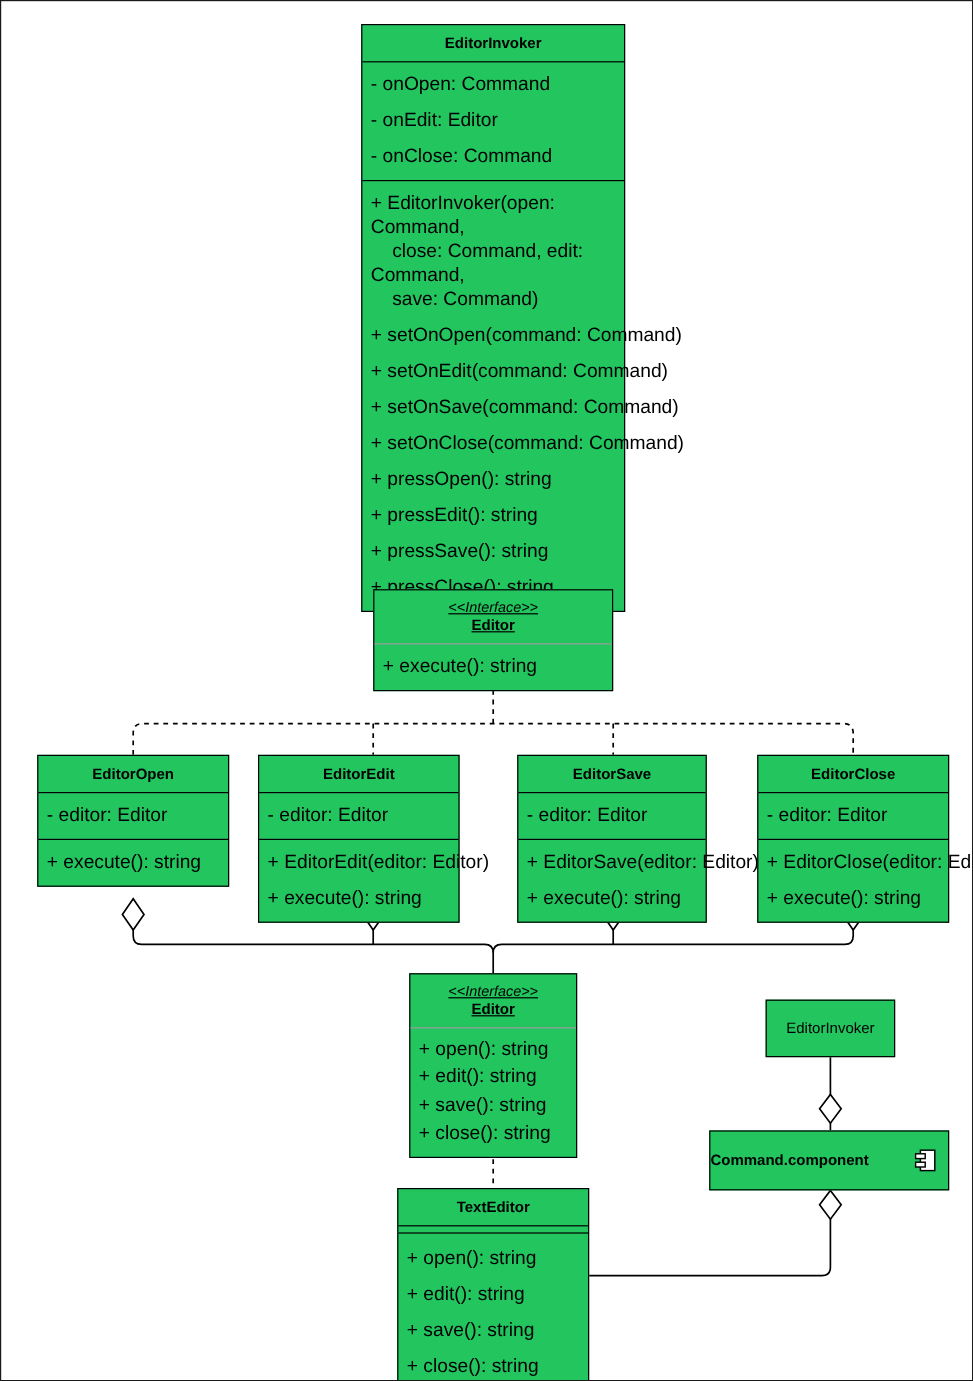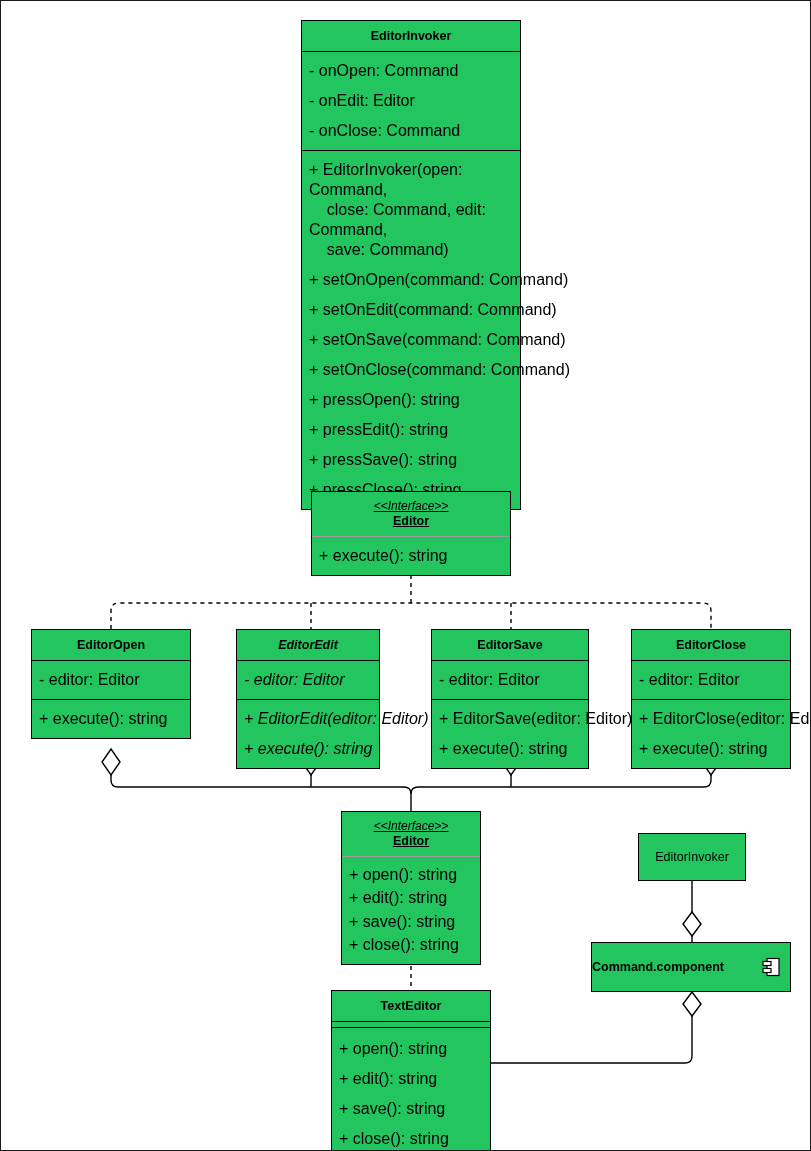--- a/index.html
+++ b/index.html
@@ -183,21 +183,21 @@
   <div class="node" style="left:30px; top:628px; width:160px;">
     <div class="title-bar with-rule">EditorOpen</div>
     <div class="compartment ruled">
       <div class="member">- editor: Editor</div>
     </div>
     <div class="compartment">
       <div class="member">+ execute(): string</div>
     </div>
   </div>
 
-  <div class="node" style="left:235px; top:628px; width:144px;font-style:italic;">
+  <div class="node" style="left:214px; top:628px; width:168px;">
     <div class="title-bar with-rule">EditorEdit</div>
     <div class="compartment ruled">
       <div class="member">- editor: Editor</div>
     </div>
     <div class="compartment">
       <div class="member">+ EditorEdit(editor: Editor)</div>
       <div class="member">+ execute(): string</div>
     </div>
   </div>
 

